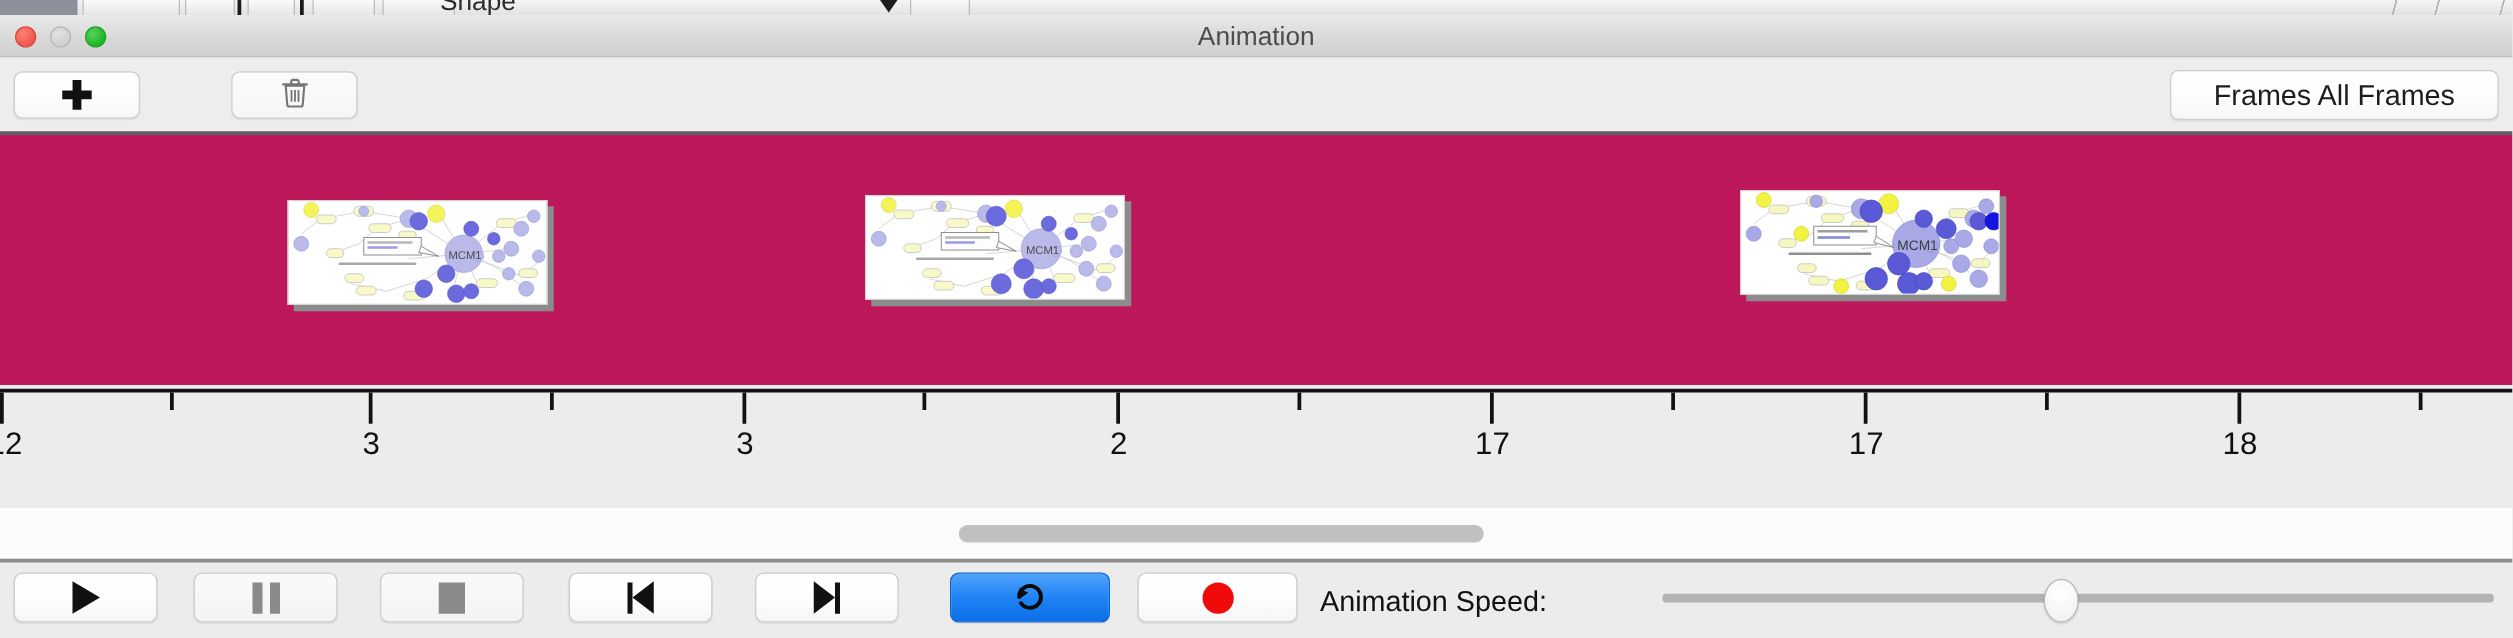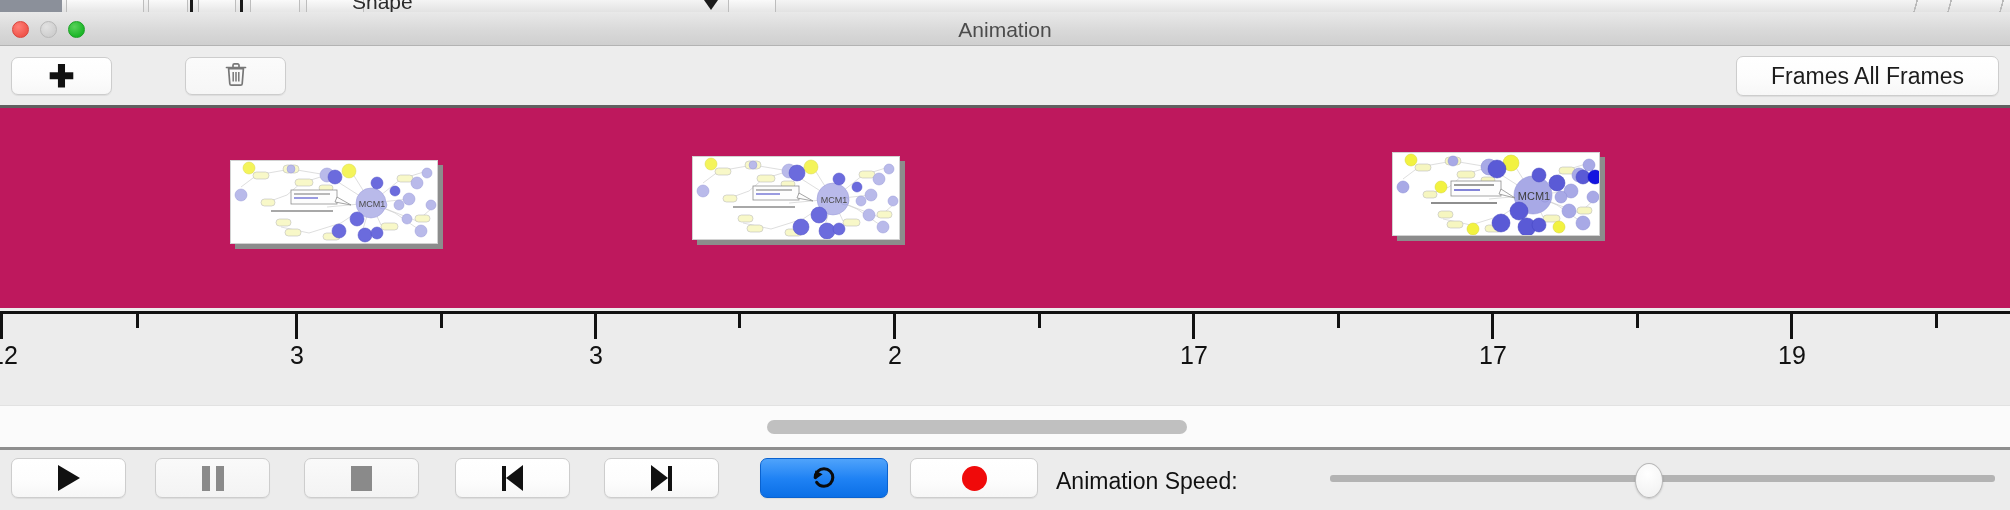--- a/index.html
+++ b/index.html
@@ -449,21 +449,21 @@
     <div class="tick minor" style="left:1636px;"></div>
     <div class="tick major" style="left:1790px;"></div>
     <div class="tick minor" style="left:1935px;"></div>
 
     <div class="tlabel" style="left:4px;">12</div>
     <div class="tlabel" style="left:297px;">3</div>
     <div class="tlabel" style="left:596px;">3</div>
     <div class="tlabel" style="left:895px;">2</div>
     <div class="tlabel" style="left:1194px;">17</div>
     <div class="tlabel" style="left:1493px;">17</div>
-    <div class="tlabel" style="left:1792px;">19</div>
+    <div class="tlabel" style="left:1792px;">18</div>
 
   </div>
 
   <div class="hscroll">
     <div class="thumb"></div>
   </div>
 
   <div class="controls">
 
     <div class="cbtn" style="left:11px; width:115px;">

